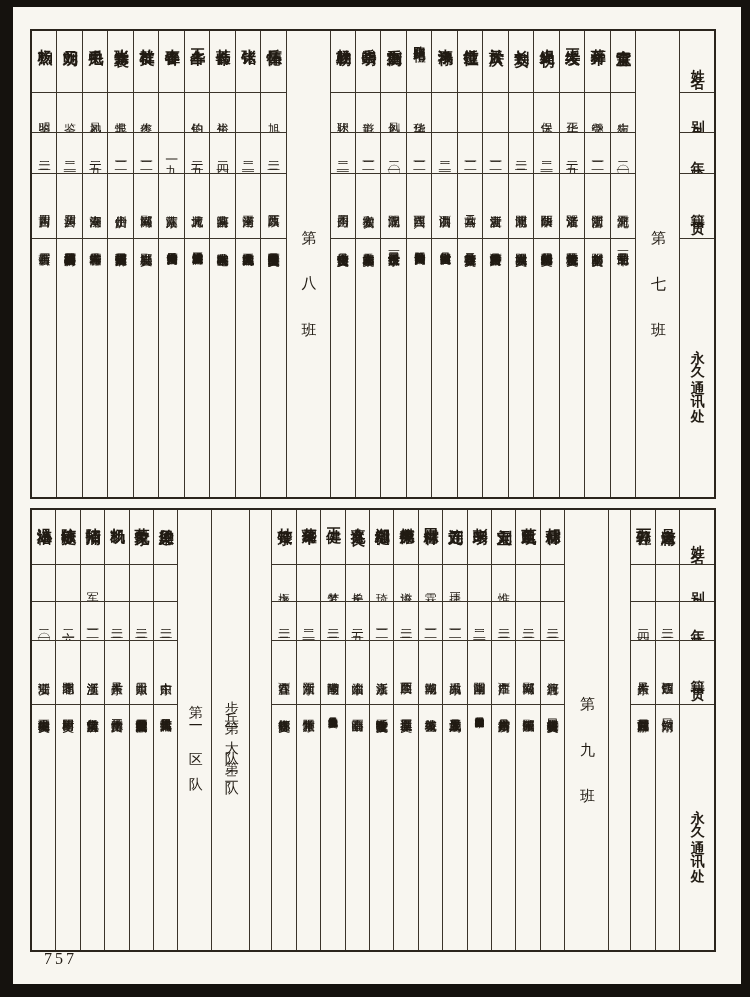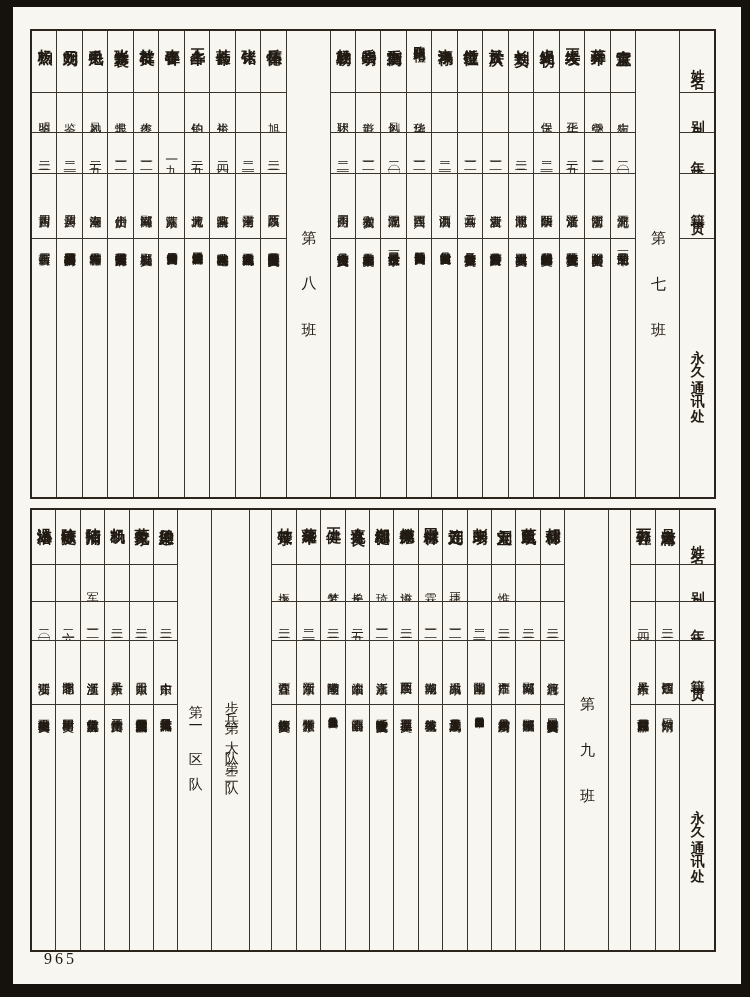--- a/index.html
+++ b/index.html
@@ -812,15 +812,15 @@
             <span class="vtext member-age">二〇</span>
           </div>
           <div class="cell c-native">
             <span class="vtext member-native-place">浙江瑞安</span>
           </div>
           <div class="cell c-addr">
             <span class="vtext member-address">瑞安县城内中正街交</span>
           </div>
         </div>
       </div>
-    <div class="page-number">965</div>
+    <div class="page-number">757</div>
   </div>
 </div>
 
 </body></html>

